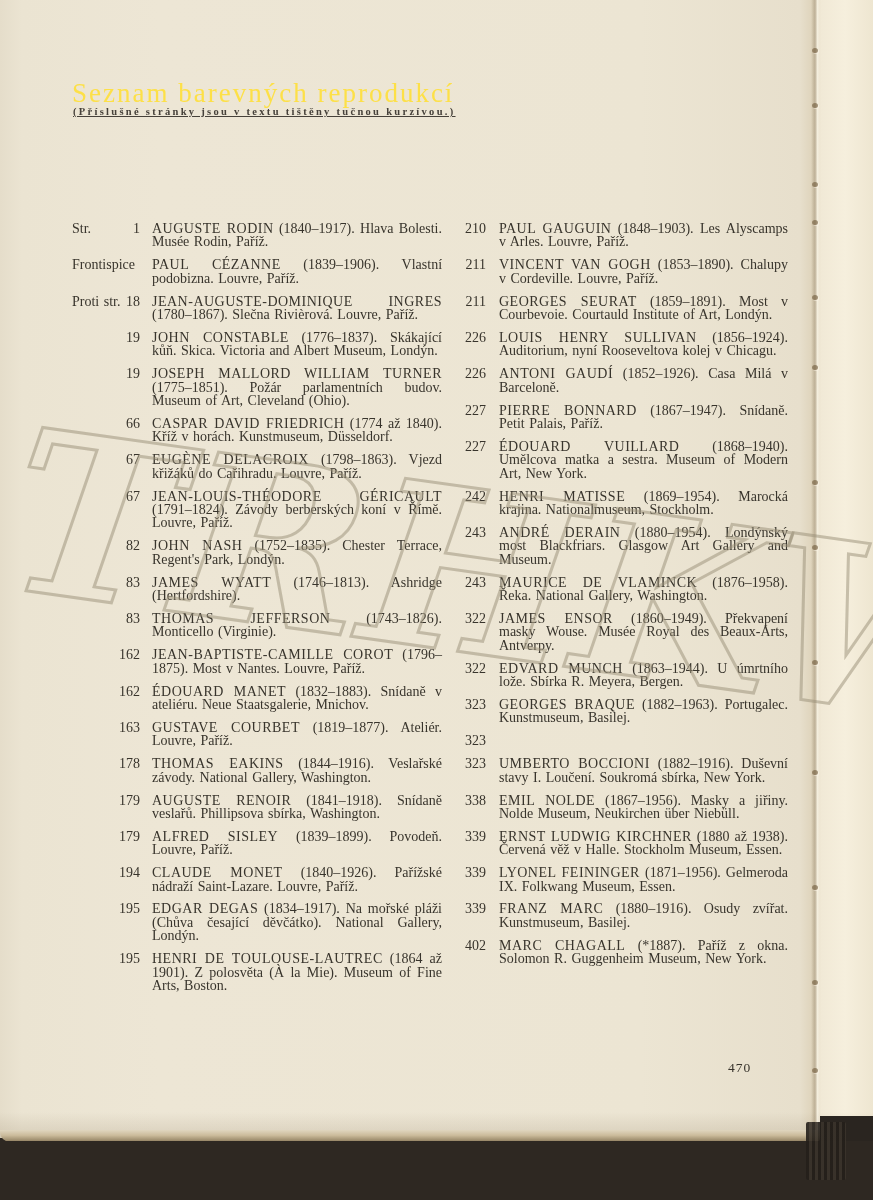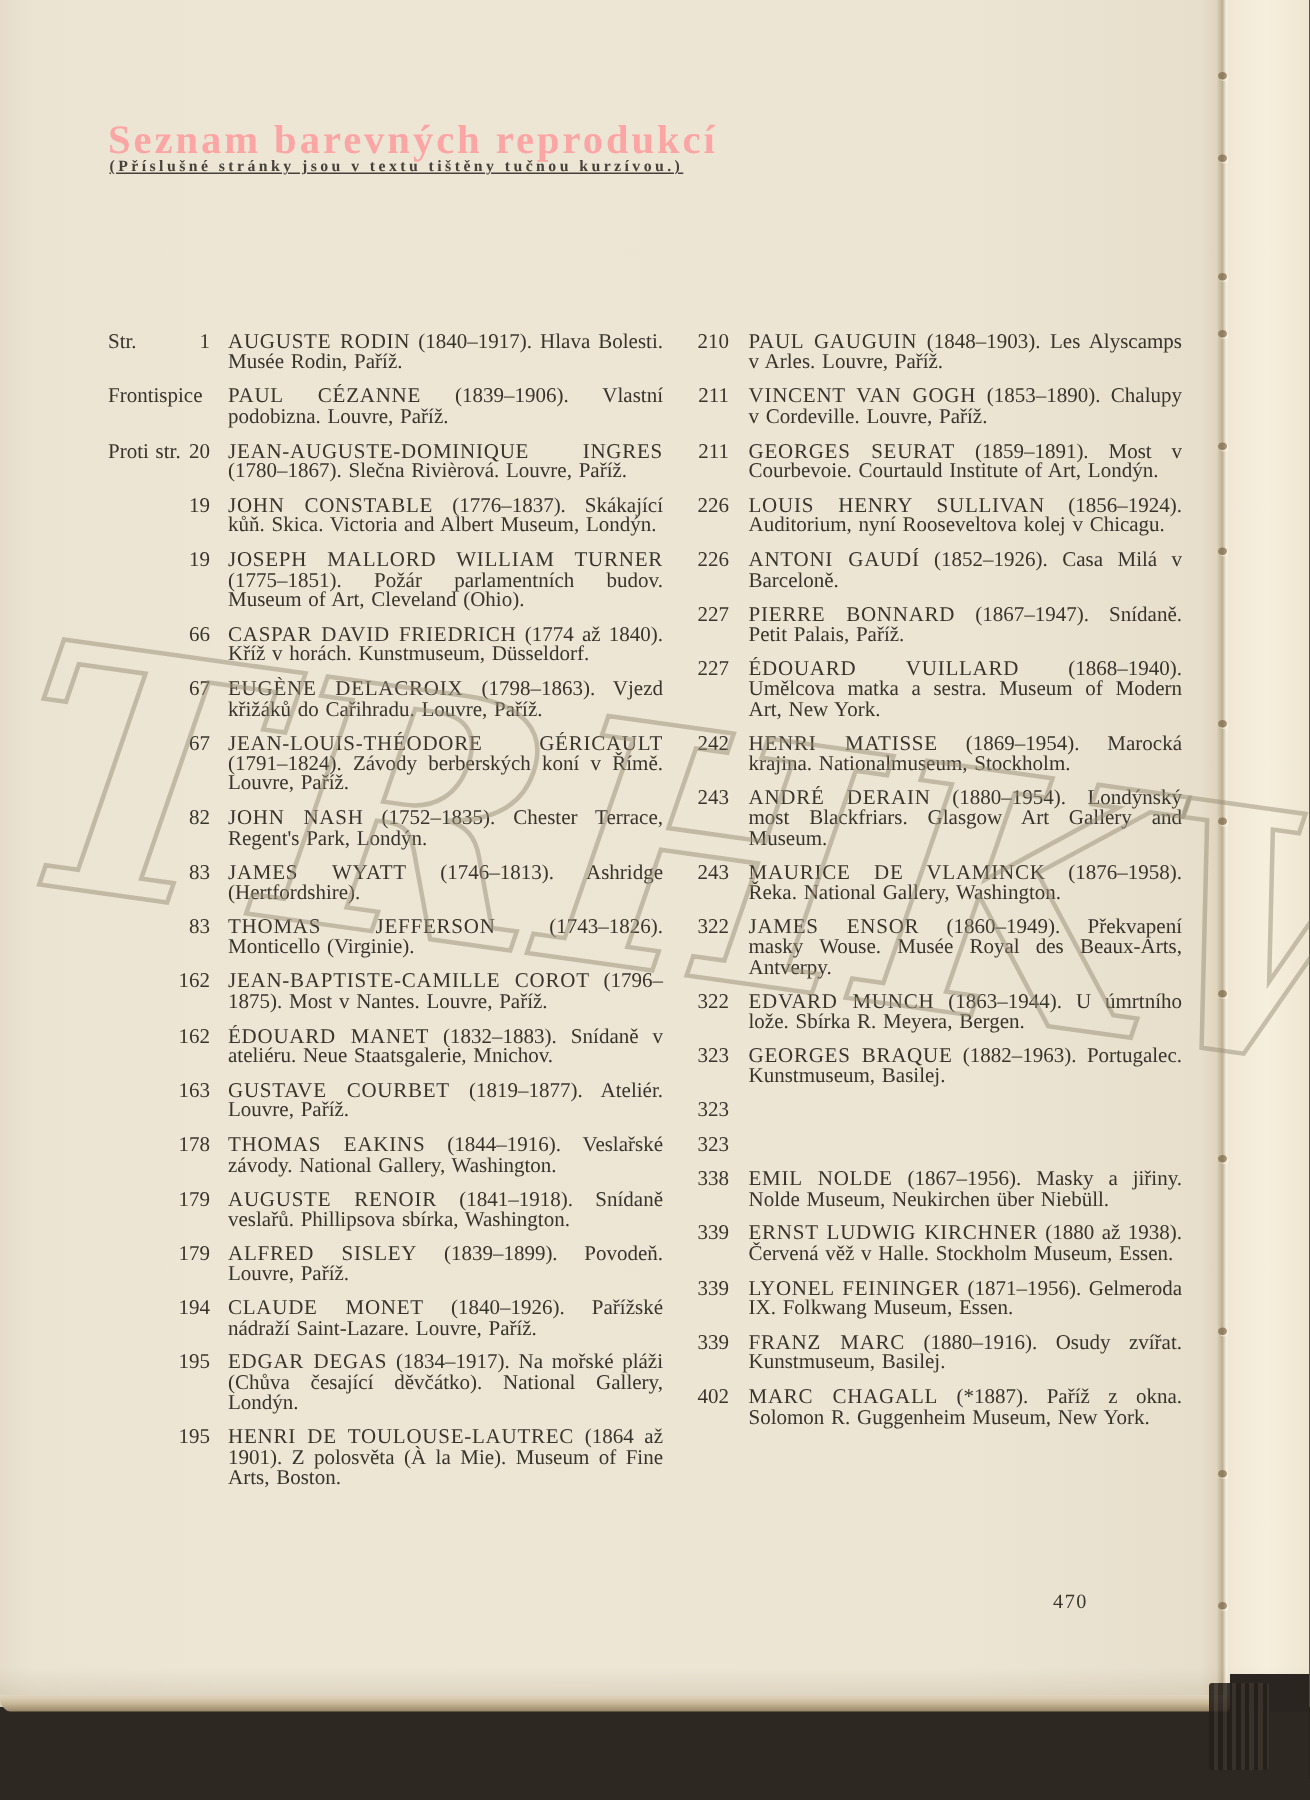--- a/index.html
+++ b/index.html
@@ -38,21 +38,21 @@
   .dark-bottom { position:absolute; left:0; top:1141px; width:873px; height:59px; background:#2e2822; }
   .dark-right  { position:absolute; left:820px; top:1116px; width:53px; height:84px; background:#2a2520; }
   .binding {
     position:absolute; left:806px; top:1122px; width:40px; height:58px;
     background:repeating-linear-gradient(90deg,#241f1a 0 3px,#3a332b 3px 6px);
     opacity:.9; border-radius:2px;
   }
   
   .title {
     position:absolute; left:72px; top:60px;
-    font-size:27px; line-height:30px; letter-spacing:2px; font-weight:700; color:#fca5a5;
+    font-size:27px; line-height:30px; letter-spacing:2px; font-weight:400; color:#fde047;
     white-space:nowrap;
   }
   .subtitle {
     position:absolute; left:73px; top:106px;
     font-size:10.5px; letter-spacing:2.3px; font-weight:700; color:#46413a;
     white-space:nowrap;
     text-decoration:underline;
   }
   
   .columns { position:absolute; left:72px; top:222px; width:716px; display:flex; gap:16px; }
@@ -61,21 +61,21 @@
   .col-right { flex:1; }
   .entry { display:grid; margin-bottom:9.5px; }
   .col-left  .entry { grid-template-columns:68px 1fr; column-gap:12px; }
   .col-right .entry { grid-template-columns:28px 1fr; column-gap:13px; }
   .prefix { display:flex; white-space:nowrap; overflow:visible; }
   .plabel { text-align:left; }
   .pnum { margin-left:auto; text-align:right; }
   .etext { margin:0; text-align:justify; }
   .ename { letter-spacing:0.5px; }
   
-  .pageno { position:absolute; left:702px; top:1060px; font-size:13.5px; letter-spacing:1px; }
+  .pageno { position:absolute; left:728px; top:1060px; font-size:13.5px; letter-spacing:1px; }
   
   .watermark {
     position:absolute; left:28px; top:398px; width:900px;
     font-family:"DejaVu Serif", serif; font-style:italic; font-weight:700;
     font-size:225px; line-height:1; letter-spacing:2px;
     color:transparent; -webkit-text-stroke:3px rgba(152,142,118,0.5);
     transform:rotate(8deg); transform-origin:0 0;
     pointer-events:none; white-space:nowrap;
   }
 </style>
@@ -103,21 +103,21 @@
     <span class="prefix">
             <span class="plabel">Frontispice</span>
             <span class="pnum"></span>
           </span>
     <p class="etext"><span class="ename">PAUL CÉZANNE</span> <span class="edates">(1839–1906).</span> <span class="edesc">Vlastní podobizna. Louvre, Paříž.</span></p>
   </div>
 
   <div class="entry">
     <span class="prefix">
             <span class="plabel">Proti str.</span>
-            <span class="pnum">20</span>
+            <span class="pnum">18</span>
           </span>
     <p class="etext"><span class="ename">JEAN-AUGUSTE-DOMINIQUE INGRES</span> <span class="edates">(1780–1867).</span> <span class="edesc">Slečna Rivièrová. Louvre, Paříž.</span></p>
   </div>
 
   <div class="entry">
     <span class="prefix">
             <span class="plabel"></span>
             <span class="pnum">19</span>
           </span>
     <p class="etext"><span class="ename">JOHN CONSTABLE</span> <span class="edates">(1776–1837).</span> <span class="edesc">Skákající kůň. Skica. Victoria and Albert Museum, Londýn.</span></p>
@@ -361,20 +361,21 @@
             <span class="plabel"></span>
             <span class="pnum">323</span>
           </span>
   </div>
 
   <div class="entry">
     <span class="prefix">
             <span class="plabel"></span>
             <span class="pnum">323</span>
           </span>
+    <p class="etext"><span class="ename">UMBERTO BOCCIONI</span> <span class="edates">(1882–1916).</span> <span class="edesc">Duševní stavy I. Loučení. Soukromá sbírka, New York.</span></p>
   </div>
 
   <div class="entry">
     <span class="prefix">
             <span class="plabel"></span>
             <span class="pnum">338</span>
           </span>
     <p class="etext"><span class="ename">EMIL NOLDE</span> <span class="edates">(1867–1956).</span> <span class="edesc">Masky a jiřiny. Nolde Museum, Neukirchen über Niebüll.</span></p>
   </div>
 

